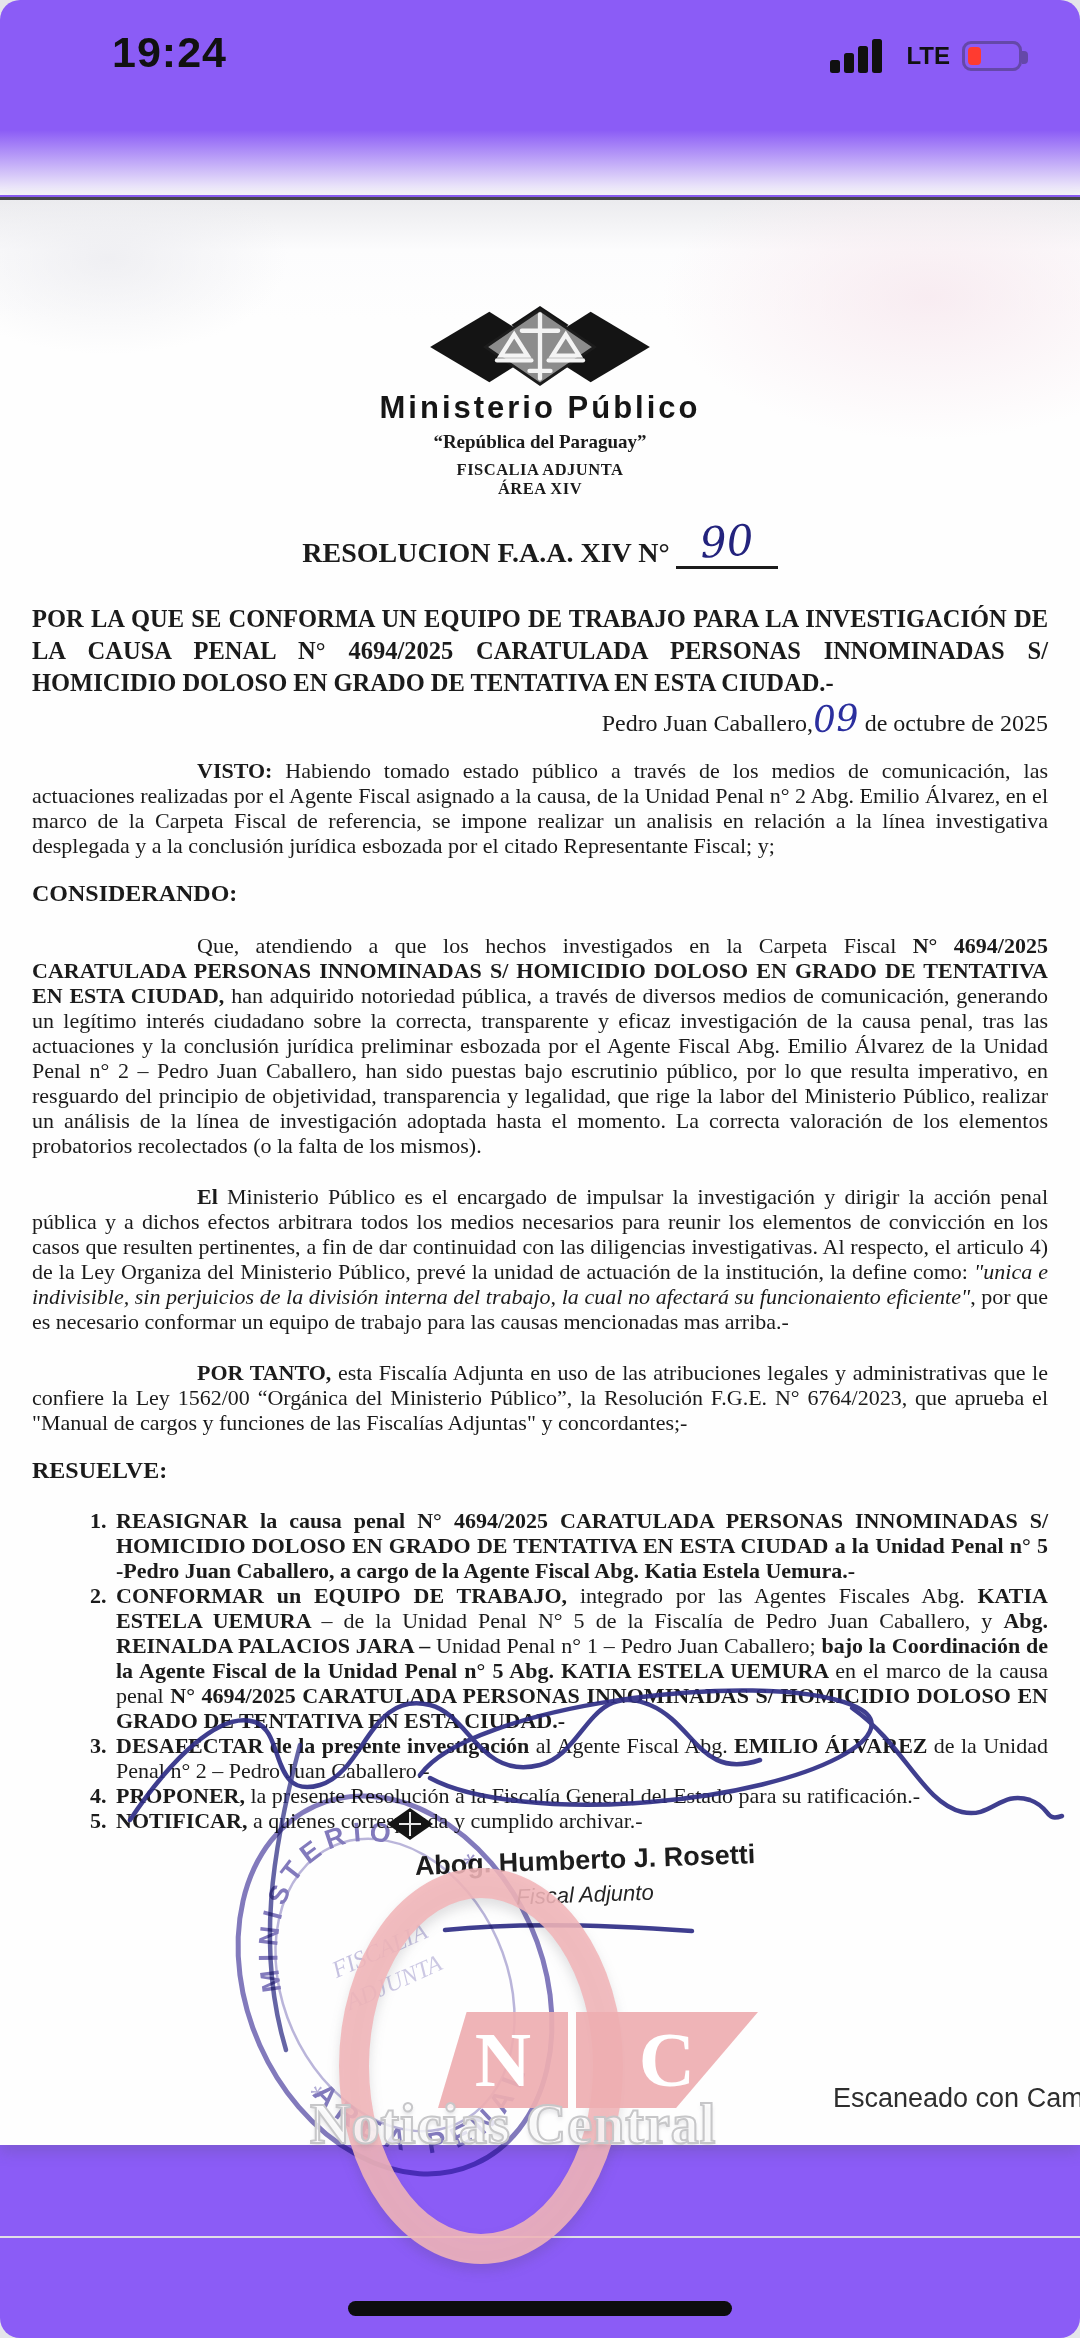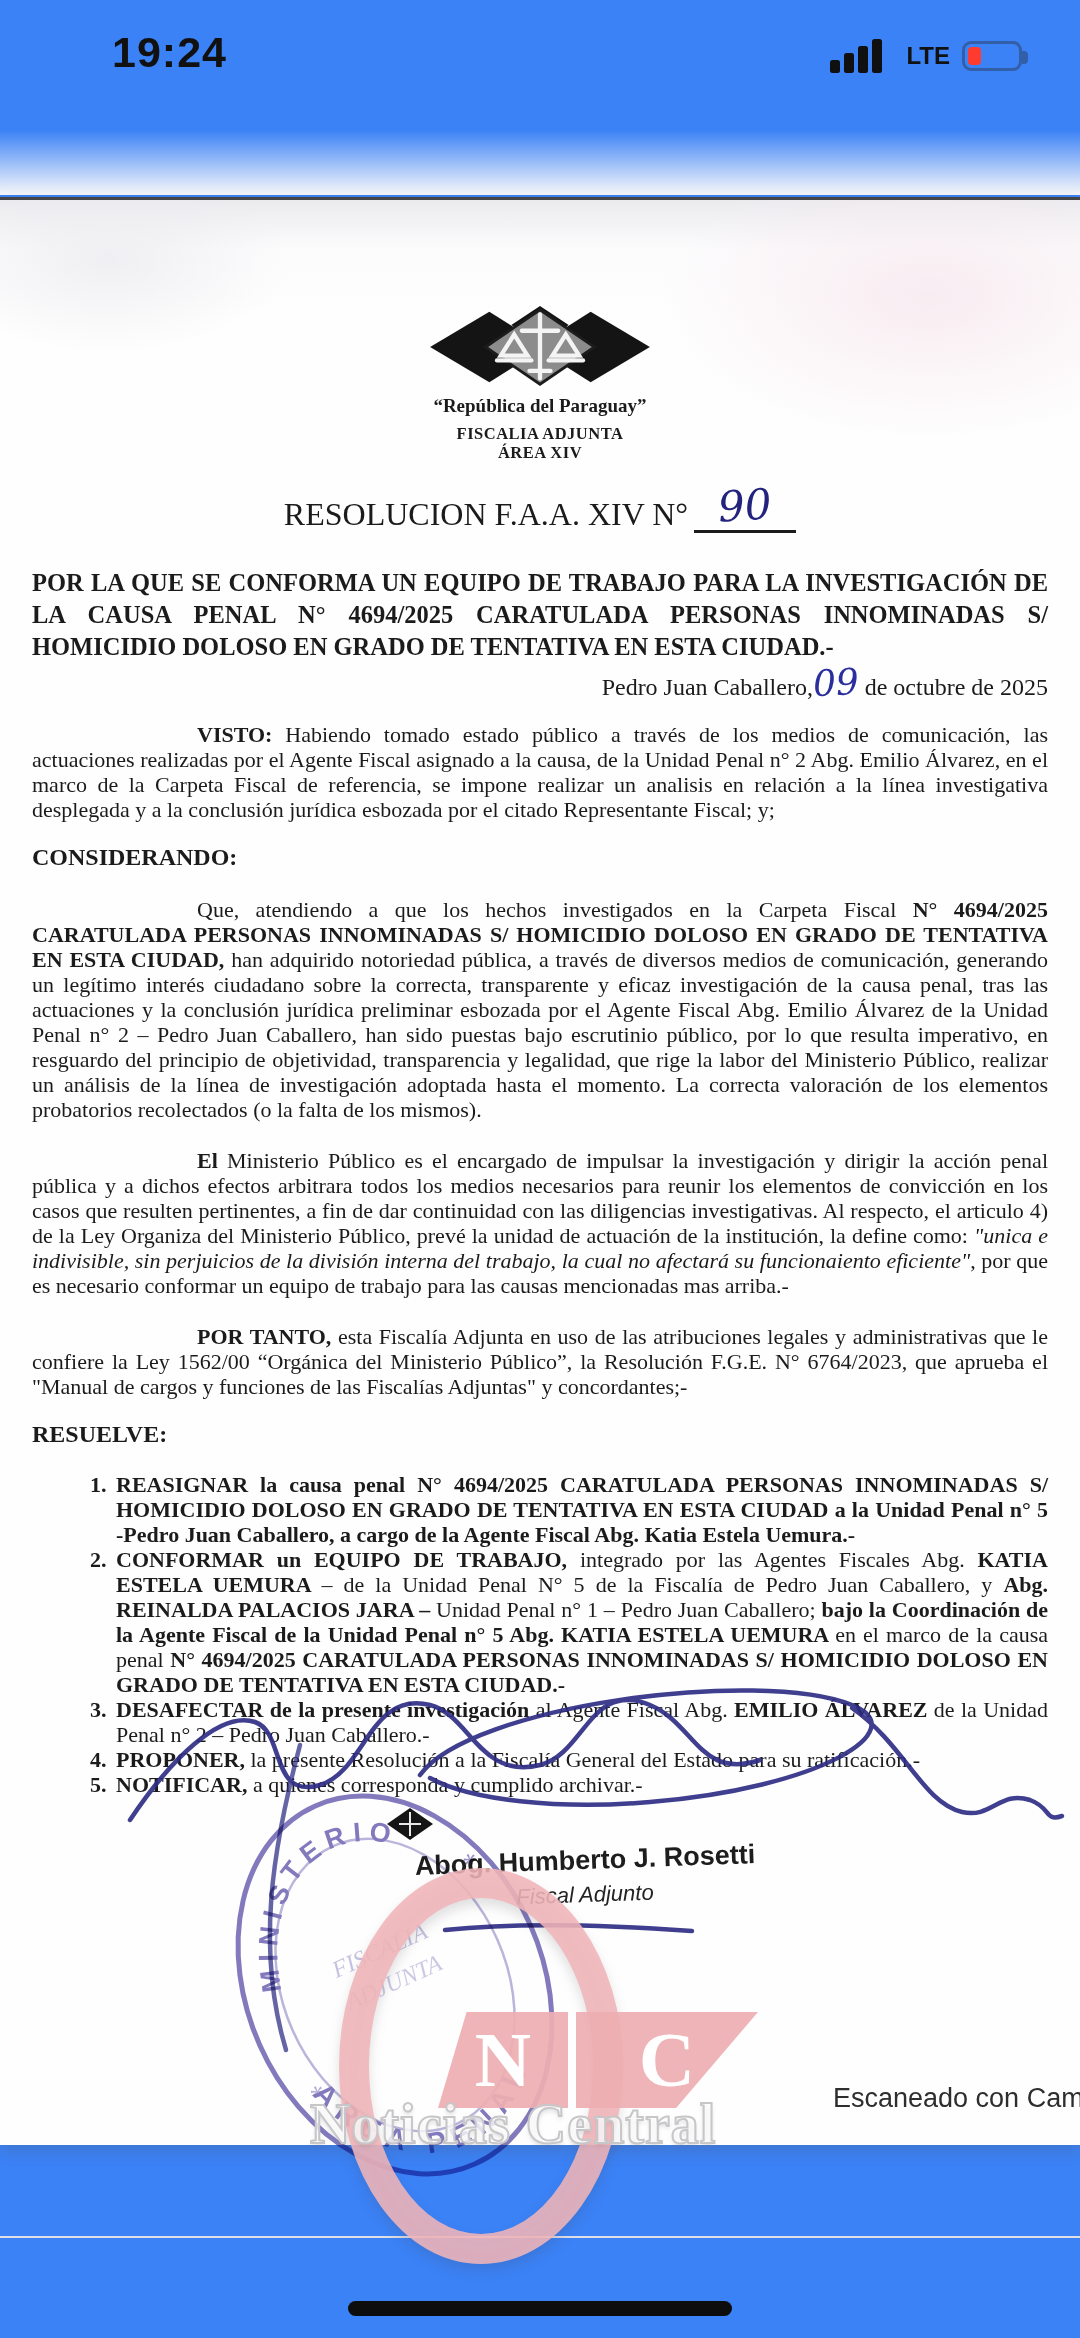--- a/index.html
+++ b/index.html
@@ -1,17 +1,17 @@
 <!DOCTYPE html>
 <html><head>
 <meta charset="utf-8">
 <style>
   html,body{margin:0;padding:0;background:#e5e5ea;}
-  .screen{position:relative;width:1080px;height:2338px;background:#3b82f6;overflow:hidden;
-          font-family:"Liberation Serif",serif;color:#1b1b1b;}
+  .screen{position:relative;width:1080px;height:2338px;background:#8b5cf6;overflow:hidden;
+          font-family:"Liberation Serif",serif;color:#1b1b1b;border-radius:20px;}
 
   
   .status-bar{position:absolute;top:0;left:0;width:100%;height:110px;z-index:6;}
   .sb-time{position:absolute;left:112px;top:28px;font-family:"Liberation Sans",sans-serif;
            font-weight:700;font-size:43px;letter-spacing:1px;color:#111;}
   .sb-right{position:absolute;right:58px;top:36px;display:flex;align-items:center;gap:12px;}
   .sb-lte{font-family:"Liberation Sans",sans-serif;font-weight:600;font-size:24px;color:#111;}
   .battery{position:relative;width:60px;height:30px;border:3px solid rgba(40,40,45,.38);
            border-radius:9px;box-sizing:border-box;}
   .battery .fill{position:absolute;left:3px;top:3px;bottom:3px;width:13px;background:#ff3b30;border-radius:4px;}
@@ -32,21 +32,21 @@
 
   .doc-header{margin-top:104px;text-align:center;}
   .logo{display:block;margin:0 auto;}
   .org-name{font-family:"Liberation Sans",sans-serif;font-weight:700;font-size:31px;
             letter-spacing:3px;color:#161616;margin-top:0;}
   .country{font-weight:700;font-size:19px;margin-top:5px;text-align:center;}
   .office{font-weight:700;font-size:16.5px;line-height:19px;margin-top:7px;letter-spacing:.5px;}
   .area{font-weight:700;font-size:16.5px;line-height:19px;letter-spacing:.5px;}
 
   .title-row{display:flex;justify-content:center;align-items:flex-end;margin-top:24px;}
-  .title-label{font-weight:400;font-size:32px;}
+  .title-label{font-weight:700;font-size:28px;}
   .title-num-wrap{width:102px;border-bottom:3px solid #1c1c1c;text-align:center;margin-left:6px;height:44px;}
   .handwriting{font-family:"DejaVu Serif",serif;font-style:italic;color:#23237d;}
   .title-num{display:inline-block;font-size:42px;line-height:40px;transform:rotate(-4deg);}
 
   .subject{margin-top:34px;font-weight:700;font-size:24.5px;line-height:32px;text-align:justify;}
   .dateline{margin-top:8px;text-align:right;font-size:24px;line-height:30px;}
   .date-day{display:inline-block;font-size:36px;line-height:24px;transform:rotate(-3deg);color:#2b2f9e;}
 
   .para{font-size:22px;line-height:25px;text-align:justify;text-indent:165px;margin:26px 0 0 0;}
   .para:first-of-type{margin-top:20px;}
@@ -124,20 +124,21 @@
           <g stroke="#f4f4f4" fill="none" stroke-width="4.5" stroke-linecap="round">
             <line x1="115" y1="11" x2="115" y2="78"></line>
             <line x1="96" y1="28" x2="134" y2="28"></line>
             <path d="M88,32 L102,54 L74,54 Z"></path>
             <line x1="70" y1="59" x2="106" y2="59"></line>
             <path d="M142,32 L156,54 L128,54 Z"></path>
             <line x1="124" y1="59" x2="160" y2="59"></line>
             <line x1="104" y1="70" x2="126" y2="70"></line>
           </g>
         </svg>
+        <div class="org-name">Ministerio Público</div>
         <div class="country">“República del Paraguay”</div>
         <div class="office">FISCALIA ADJUNTA</div>
         <div class="area">ÁREA XIV</div>
       </div>
 
       <div class="title-row">
         <span class="title-label">RESOLUCION F.A.A. XIV N°</span>
         <span class="title-num-wrap"><span class="handwriting title-num">90</span></span>
       </div>
 

